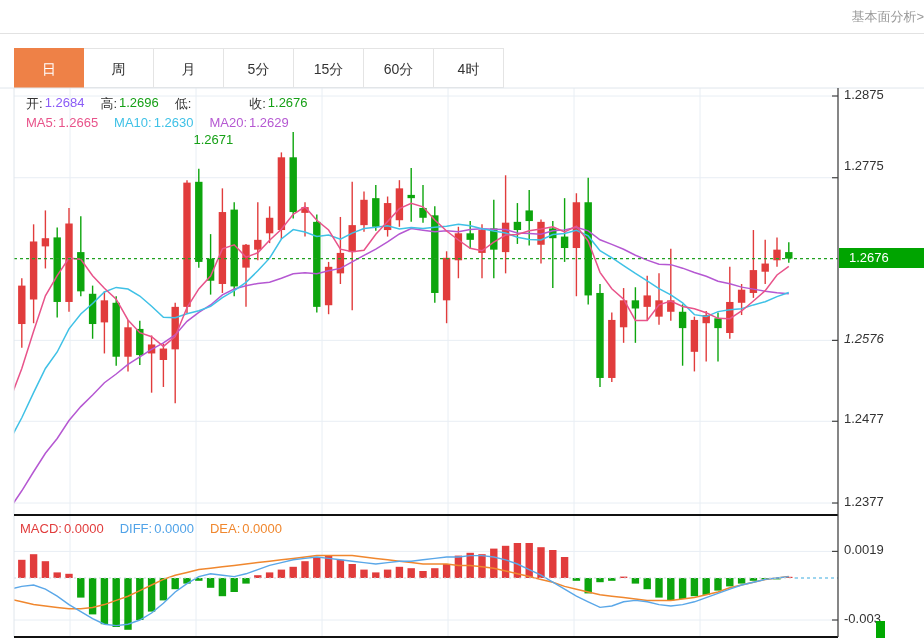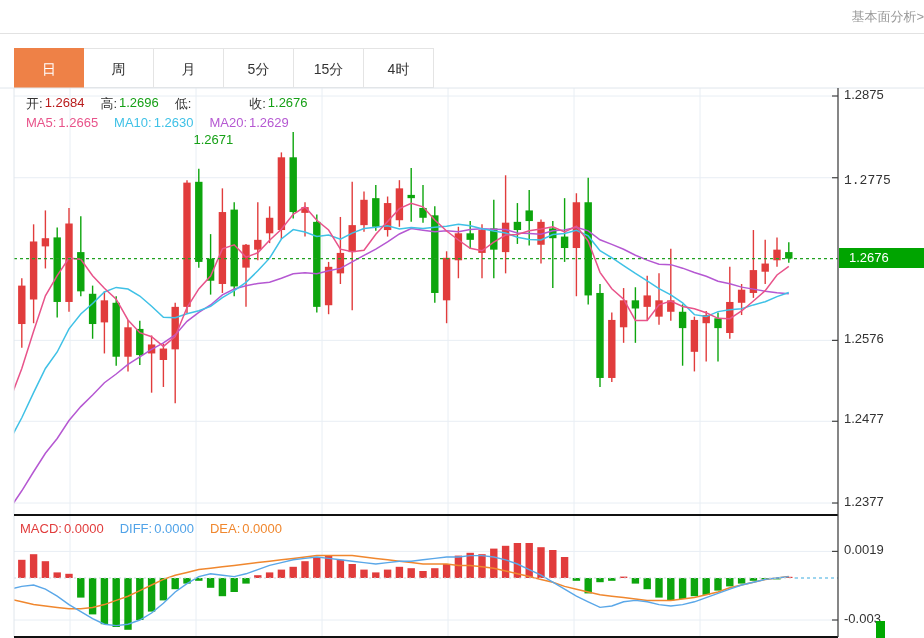--- a/index.html
+++ b/index.html
@@ -32,20 +32,21 @@
 <div class="abs" id="page-title">K线图</div>
 <div class="abs" id="fundamental-link">基本面分析&gt;</div>
 <div class="abs" id="header-divider"></div>
 
 <div class="abs" id="tabbar">
     <div class="tab active">日</div>
     <div class="tab">周</div>
     <div class="tab">月</div>
     <div class="tab">5分</div>
     <div class="tab">15分</div>
+    <div class="tab">60分</div>
     <div class="tab">4时</div>
   </div>
 
 <svg class="abs" id="chart-svg" width="924" height="638">
     <defs>
       <clipPath id="mainClip">
         <rect x="14" y="88" width="824" height="427"></rect>
       </clipPath>
       <clipPath id="macdClip">
         <rect x="14" y="516" width="824" height="121"></rect>
@@ -287,21 +288,21 @@
     <line x1="832" y1="340.37270000000035" x2="838" y2="340.37270000000035" stroke="#444" stroke-width="1.2"></line>
     <line x1="832" y1="421.2854000000005" x2="838" y2="421.2854000000005" stroke="#444" stroke-width="1.2"></line>
     <line x1="832" y1="503.01540000000057" x2="838" y2="503.01540000000057" stroke="#444" stroke-width="1.2"></line>
     <line x1="832" y1="551.4" x2="838" y2="551.4" stroke="#444" stroke-width="1.2"></line>
     <line x1="832" y1="620" x2="838" y2="620" stroke="#444" stroke-width="1.2"></line>
   </svg>
 
 <div class="abs inforow" id="ohlc-row">
     <span class="pair">
       <span class="lab">开:</span>
-      <span style="color: #b91c1c;">1.2684</span>
+      <span style="color: #8b5cf6;">1.2684</span>
     </span>
     <span class="pair">
       <span class="lab">高:</span>
       <span style="color: rgb(22, 160, 22);">1.2696</span>
     </span>
     <span class="pair">
       <span class="lab">低:</span>
       <span style="color: rgb(22, 160, 22); margin-top: 37px;">1.2671</span>
     </span>
     <span class="pair">
@@ -333,22 +334,22 @@
       <span style="color: rgb(81, 163, 232);">0.0000</span>
     </span>
     <span class="pair">
       <span class="lab" style="color: rgb(240, 135, 46);">DEA:</span>
       <span style="color: rgb(240, 135, 46);">0.0000</span>
     </span>
   </div>
 
 <div id="y-axis-labels">
     <div class="ylab" style="top: 87px;">1.2875</div>
-    <div class="ylab" style="top: 173px; font-family: Liberation Mono, monospace;">1.2775</div>
-    <div class="ylab" style="top: 331.373px;">1.2576</div>
+    <div class="ylab" style="top: 158px;">1.2775</div>
+    <div class="ylab" style="top: 331.373px; font-style: italic;">1.2576</div>
     <div class="ylab" style="top: 411px;">1.2477</div>
     <div class="ylab" style="top: 494.015px;">1.2377</div>
   </div>
 <div id="macd-axis-labels">
     <div class="ylab" style="top: 542.4px;">0.0019</div>
     <div class="ylab" style="top: 611px;">-0.003</div>
   </div>
 
 <div class="abs" id="price-badge">1.2676</div>
 <div class="abs" id="macd-badge"></div>

